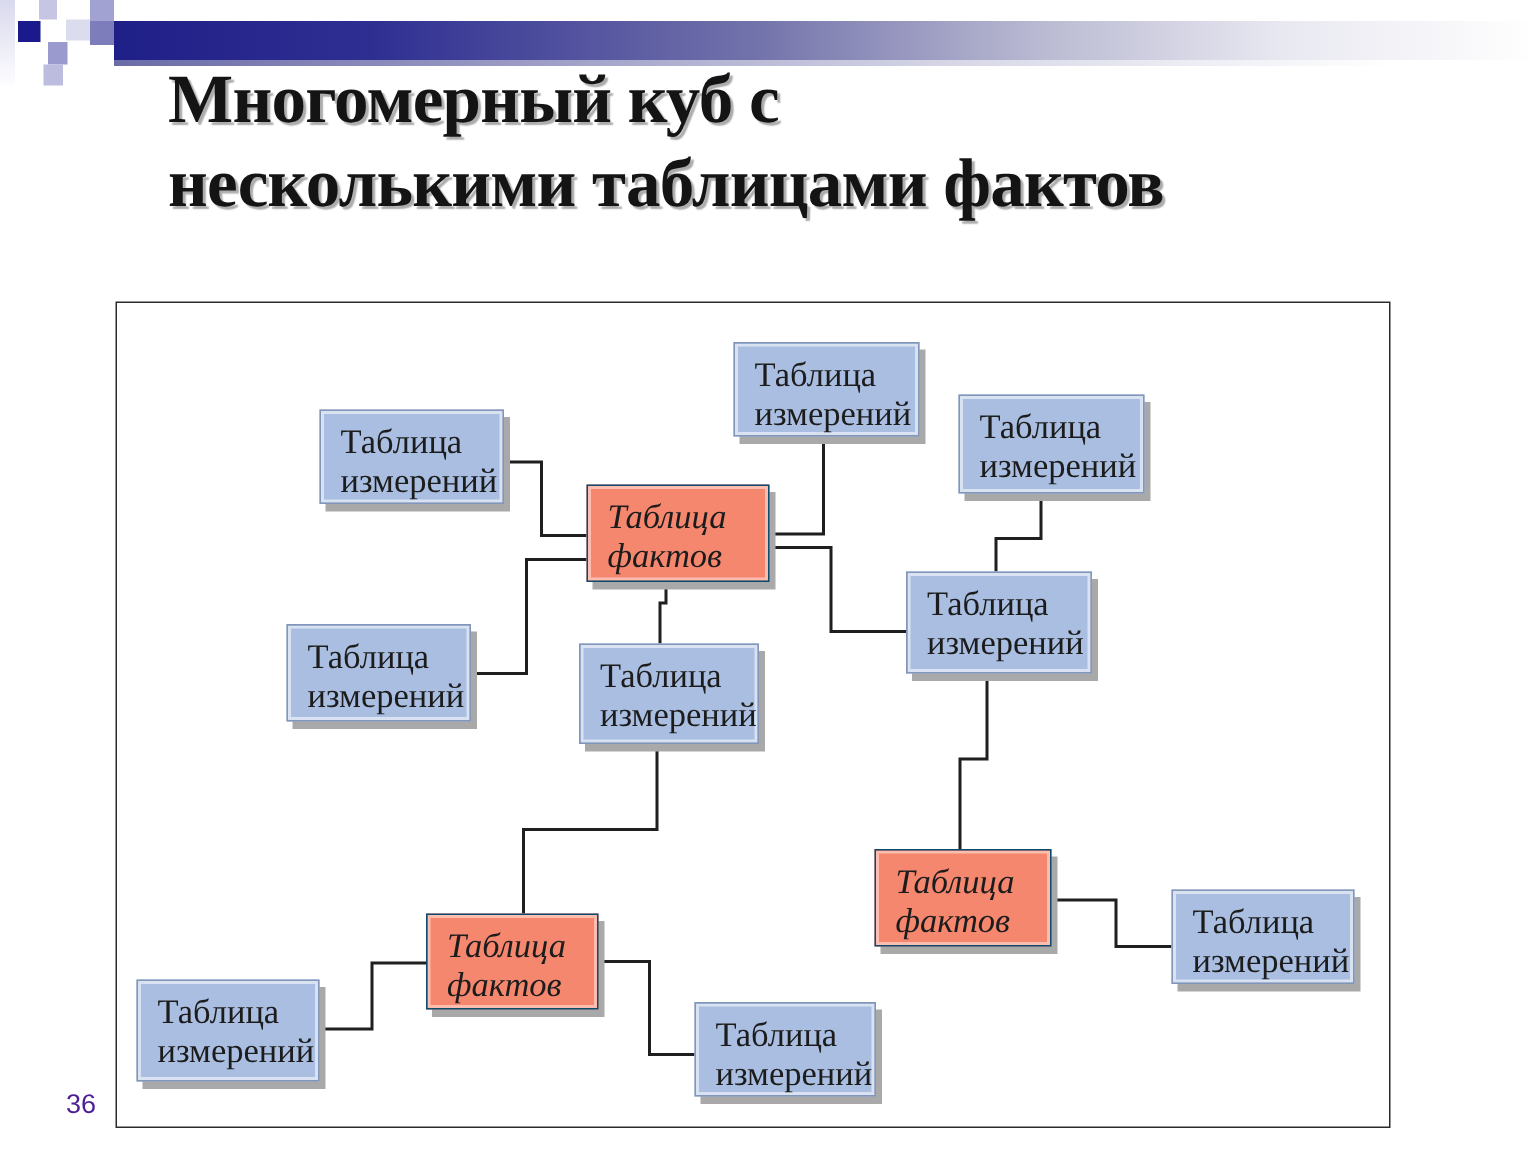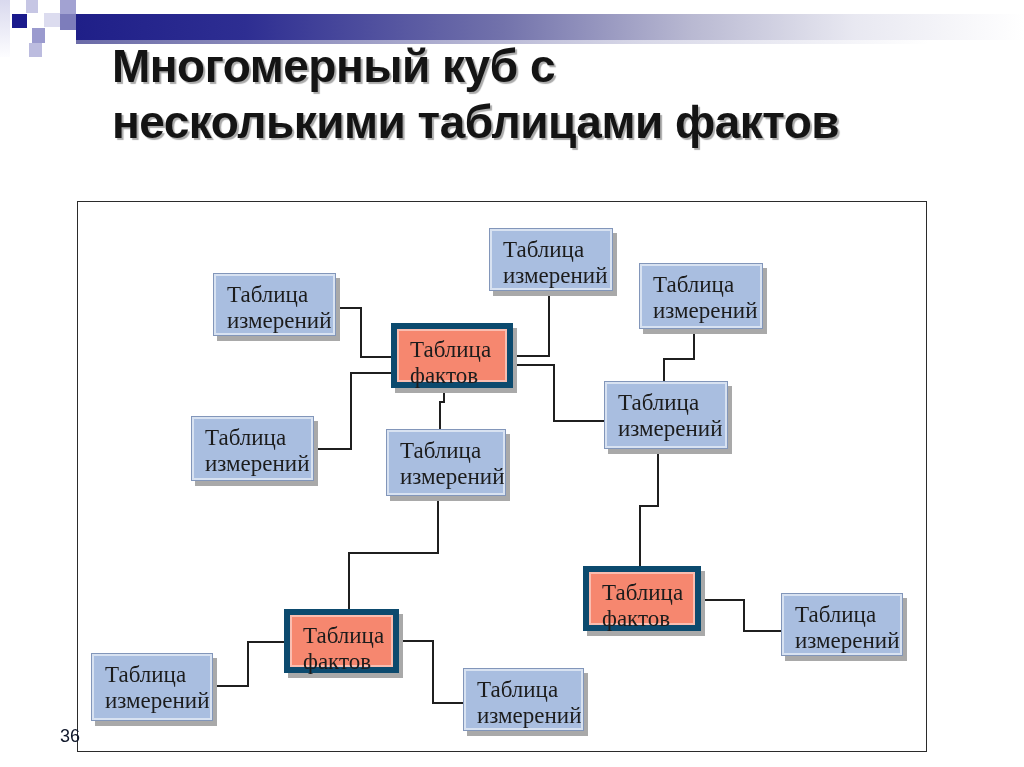--- a/index.html
+++ b/index.html
@@ -25,20 +25,21 @@
     position: absolute; left: 76px; top: 40px; width: 948px; height: 4px;
     background: linear-gradient(to right, #6b6ba8 0%, #9d9dc6 30%, #d8d8e8 60%, #ffffff 90%);
   }
 
   
   .title {
     position: absolute; left: 112px; top: 38px; width: 890px;
     font-weight: 700; font-size: 46px; line-height: 56px;
     color: #141414; letter-spacing: -0.5px;
     text-shadow: 2px 2px 1px #ababab;
+    font-family: Liberation Serif, serif;
   }
 
   
   .canvas {
     position: absolute; left: 77px; top: 201px; width: 848px; height: 549px;
     border: 1px solid #2b2b2b; background: #fff;
   }
   .wires { position: absolute; left: 0; top: 0; }
   .wires polyline { fill: none; stroke: var(--connector); stroke-width: 2; }
 
@@ -49,28 +50,29 @@
     font-size: 23px; line-height: 26px; color: #1c1c1c;
     padding: 8px 6px 0 13px;
   }
   .node.dim {
     background: var(--dim-fill);
     border: 1px solid #8296ba;
     box-shadow: inset 0 0 0 2px rgba(255,255,255,.55), 4px 5px 0 var(--shadow);
   }
   .node.fact {
     background: var(--fact-fill);
-    border: 6px solid #0c4a6e;
+    border: 1px solid #0c4a6e;
     box-shadow: inset 0 0 0 2px rgba(255,255,255,.45), 4px 5px 0 var(--shadow);
+    font-style: italic;
   }
 
   
   .page-num {
-    position: absolute; left: 60px; top: 726px;
-    font-size: 18px; color: #0f172a;
+    position: absolute; left: 44px; top: 726px;
+    font-size: 18px; color: #4c1d95;
   }
 </style>
 </head>
 <body>
 
 <div class="slide">
 
   <div class="corner-strip"></div>
   <div class="decor-sq" style="left:26px;top:0;width:12px;height:13px;background:#c6c6e4;"></div>
   <div class="decor-sq" style="left:60px;top:0;width:16px;height:14px;background:#a2a2d2;"></div>

